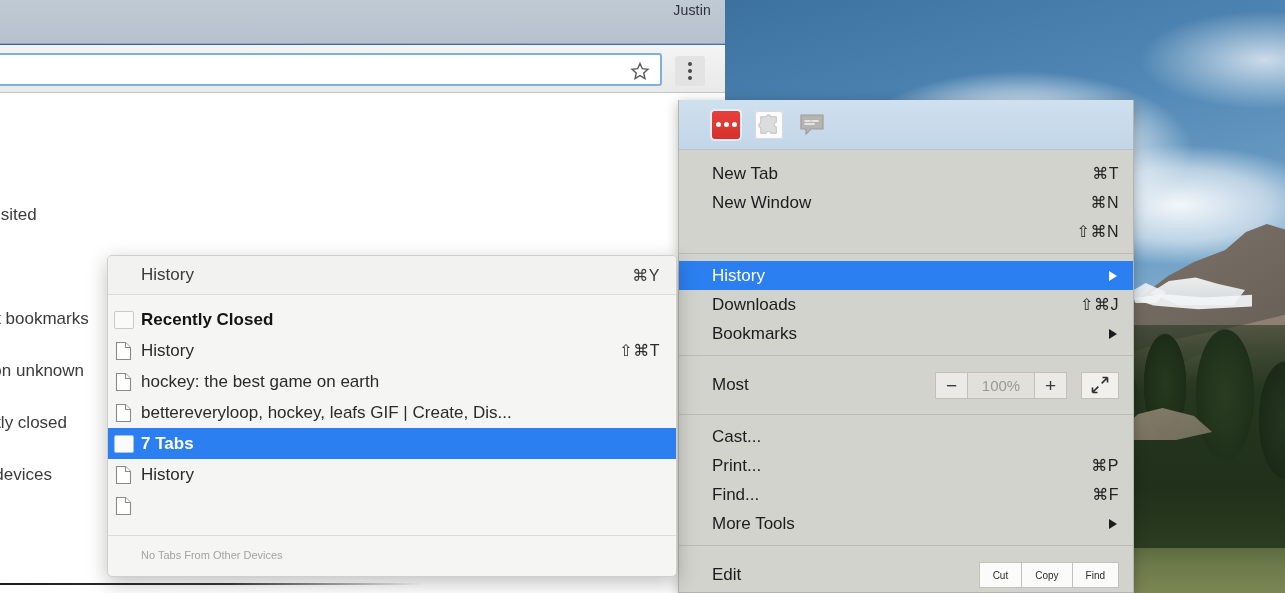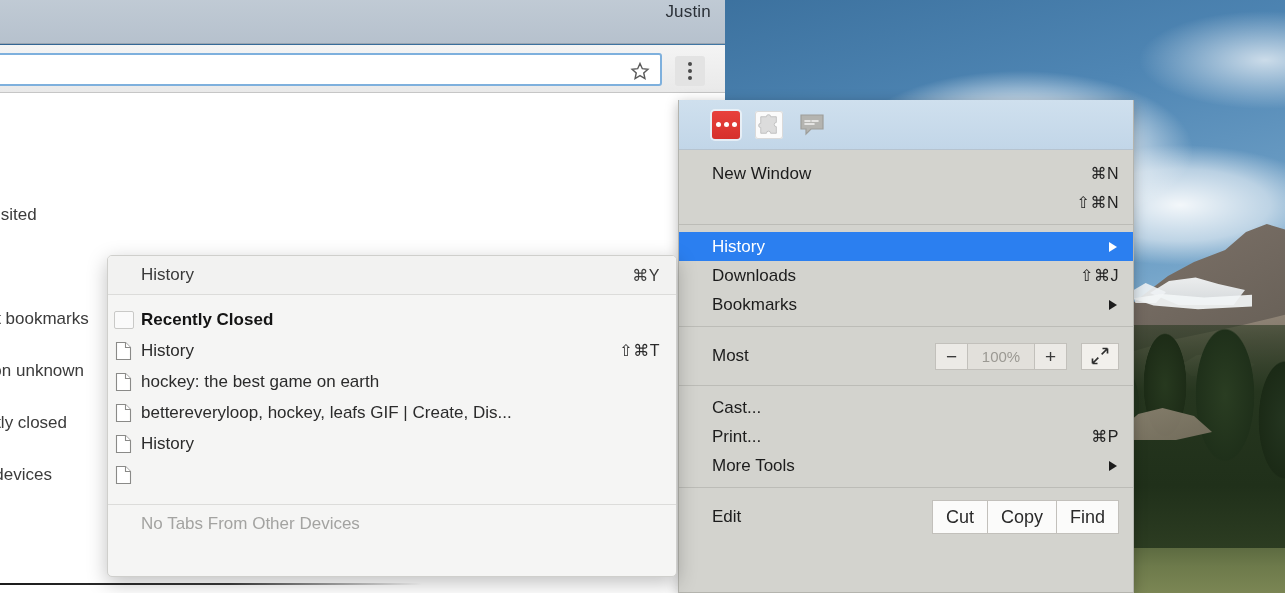--- a/index.html
+++ b/index.html
@@ -79,21 +79,21 @@
 
   
   .browser { position: absolute; left: -8px; top: -8px; width: 733px; height: 600px; }
   .browser-titlebar {
     position: absolute; left: 0; top: 0; width: 733px; height: 52px;
     background: linear-gradient(180deg, #c2ccd6 0%, #b6c1cd 100%);
     border-bottom: 1px solid #9aa5b1;
   }
   .profile-name {
     position: absolute; right: 14px; top: 10px;
-    font-size: 17px; color: #2b3138; letter-spacing: .2px;
+    font-size: 14px; color: #2b3138; letter-spacing: .2px;
   }
   .browser-toolbar {
     position: absolute; left: 0; top: 53px; width: 733px; height: 48px;
     background: linear-gradient(180deg, #f4f4f4 0%, #e9e9e9 100%);
     border-bottom: 1px solid #c6c6c6;
   }
   .omnibox {
     position: absolute; left: -6px; top: 8px; width: 676px; height: 33px;
     background: #ffffff;
     border: 2px solid #7eb0dd;
@@ -195,24 +195,24 @@
     position: absolute; right: 14px; width: 38px; height: 27px;
     background: #f2f0ec; border: 1px solid #c2c0bb;
     display: flex; align-items: center; justify-content: center;
   }
   .menu-row-edit {
     position: relative; height: 44px; display: flex; align-items: center;
     padding-left: 33px; font-size: 17px; color: #1c1c1c;
   }
   .edit-buttons { position: absolute; right: 14px; display: flex; }
   .ebtn {
-    height: 34px; padding: 0 13px; background: #fbfbfa;
+    height: 26px; padding: 0 13px; background: #fbfbfa;
     border: 1px solid #c2c0bb; border-left: none;
     display: flex; align-items: center; justify-content: center;
-    font-size: 18px; color: #2a2a2a;
+    font-size: 10px; color: #2a2a2a;
   }
   .ebtn:first-child { border-left: 1px solid #c2c0bb; }
 
   
   .history-submenu {
     position: absolute; left: 107px; top: 255px; width: 570px; height: 322px;
     background: #f5f5f4;
     border: 1px solid #cfcfcc;
     border-radius: 5px;
     box-shadow: 0 6px 20px rgba(0,0,0,.25);
@@ -231,21 +231,21 @@
   }
   .hs-item.group { font-weight: bold; color: #141414; }
   .hs-item.selected { background: #2b7ff0; color: #ffffff; font-weight: bold; }
   .hs-item .shortcut { position: absolute; right: 16px; font-size: 16px; color: #2b2b2b; letter-spacing: .5px; }
   .hs-item .favicon { position: absolute; left: 7px; width: 17px; height: 20px; }
   .hs-item .win-ico { position: absolute; left: 6px; width: 20px; height: 18px; background: #fafafa; border: 1px solid #c9c9c7; border-radius: 2px; }
   .hs-item.selected .win-ico { background: #fbfbfb; border-color: #9cc3f2; }
   .hs-sep { height: 1px; background: #dcdcda; margin: 6px 0 0 0; }
   .hs-footer {
     height: 37px; display: flex; align-items: center;
-    padding-left: 33px; font-size: 17px; color: #a3a3a1; white-space: nowrap;
+    padding-left: 33px; font-size: 11px; color: #a3a3a1; white-space: nowrap;
   }
   .clipped { overflow: hidden; }
 </style>
 </head>
 <body>
 
 <div id="stage">
 
   <div class="wallpaper">
     <div class="wp-sky"></div>
@@ -313,20 +313,24 @@
         <svg width="26" height="24" viewBox="0 0 26 24">
           <path d="M2 2h22v14H12l-5 5v-5H2z" fill="#b4b4b0" stroke="#9e9e9a" stroke-width="1.2"></path>
           <path d="M6 8h5 M13 8h6 M6 11h9" stroke="#f4f4f2" stroke-width="1.6" stroke-linecap="round"></path>
         </svg>
       </div>
     </div>
 
     <div style="height:9px"></div>
 
     <div class="menu-item">
+      <span>New Tab</span>
+      <span class="shortcut">⌘T</span>
+    </div>
+    <div class="menu-item">
       <span>New Window</span>
       <span class="shortcut">⌘N</span>
     </div>
     <div class="menu-item">
       <span class="shortcut">⇧⌘N</span>
     </div>
 
     <div class="menu-sep"></div>
 
     <div class="menu-item selected">
@@ -362,20 +366,24 @@
     <div class="menu-sep"></div>
 
     <div class="menu-item">
       <span>Cast...</span>
     </div>
     <div class="menu-item">
       <span>Print...</span>
       <span class="shortcut">⌘P</span>
     </div>
     <div class="menu-item">
+      <span>Find...</span>
+      <span class="shortcut">⌘F</span>
+    </div>
+    <div class="menu-item">
       <span>More Tools</span>
       <span class="arrow"></span>
     </div>
 
     <div class="menu-sep"></div>
 
     <div class="menu-row-edit">
       <span>Edit</span>
       <div class="edit-buttons">
         <div class="ebtn">Cut</div>
@@ -424,20 +432,24 @@
     <div class="hs-item">
       <span class="favicon">
         <svg width="17" height="20" viewBox="0 0 17 20" fill="#fff" stroke="#8a8a88" stroke-width="1.1">
           <path d="M1.5 1.5h9l5 5v12h-14z"></path>
             <path d="M10.5 1.5v5h5"></path>
         </svg>
       </span>
       <span>bettereveryloop, hockey, leafs GIF | Create, Dis...</span>
     </div>
 
+    <div class="hs-item selected">
+      <span class="win-ico"></span>
+      <span>7 Tabs</span>
+    </div>
 
     <div class="hs-item">
       <span class="favicon">
         <svg width="17" height="20" viewBox="0 0 17 20" fill="#fff" stroke="#8a8a88" stroke-width="1.1">
           <path d="M1.5 1.5h9l5 5v12h-14z"></path>
             <path d="M10.5 1.5v5h5"></path>
         </svg>
       </span>
       <span>History</span>
     </div>

